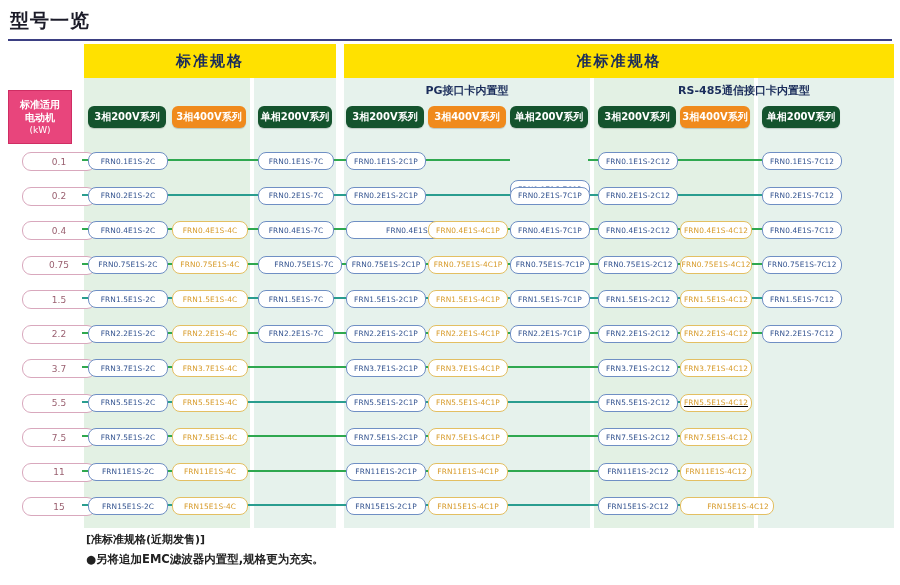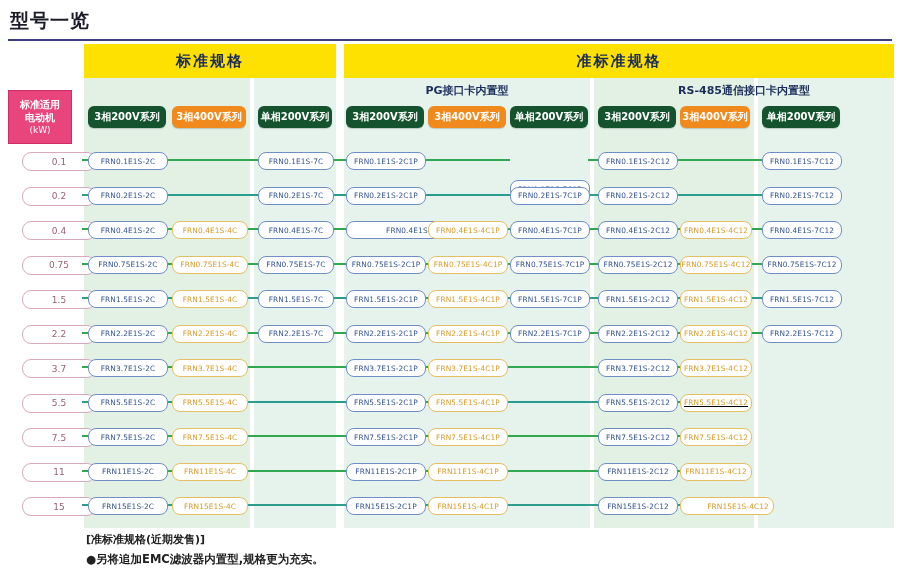--- a/index.html
+++ b/index.html
@@ -268,21 +268,21 @@
       <div class="link" style="left: 506px; width: 4px; top: 218.5px;"></div>
       <div class="link" style="left: 588px; width: 10px; top: 218.5px;"></div>
       <div class="link" style="left: 676px; width: 4px; top: 218.5px;"></div>
       <div class="link" style="left: 750px; width: 12px; top: 218.5px;"></div>
       <div class="cell c-blue" style="left: 88px; width: 78px; top: 211.5px;">
         <span>FRN0.75E1S-2C</span>
       </div>
       <div class="cell c-amber" style="left: 172px; width: 74px; top: 211.5px;">
         <span>FRN0.75E1S-4C</span>
       </div>
-      <div class="cell c-blue" style="left: 258px; width: 74px; top: 211.5px;">
+      <div class="cell c-blue" style="left: 258px; width: 74px; top: 211.5px; padding-left: 8px;">
         <span>FRN0.75E1S-7C</span>
       </div>
       <div class="cell c-blue" style="left: 346px; width: 78px; top: 211.5px;">
         <span>FRN0.75E1S-2C1P</span>
       </div>
       <div class="cell c-amber" style="left: 428px; width: 78px; top: 211.5px;">
         <span>FRN0.75E1S-4C1P</span>
       </div>
       <div class="cell c-blue" style="left: 510px; width: 78px; top: 211.5px;">
         <span>FRN0.75E1S-7C1P</span>

